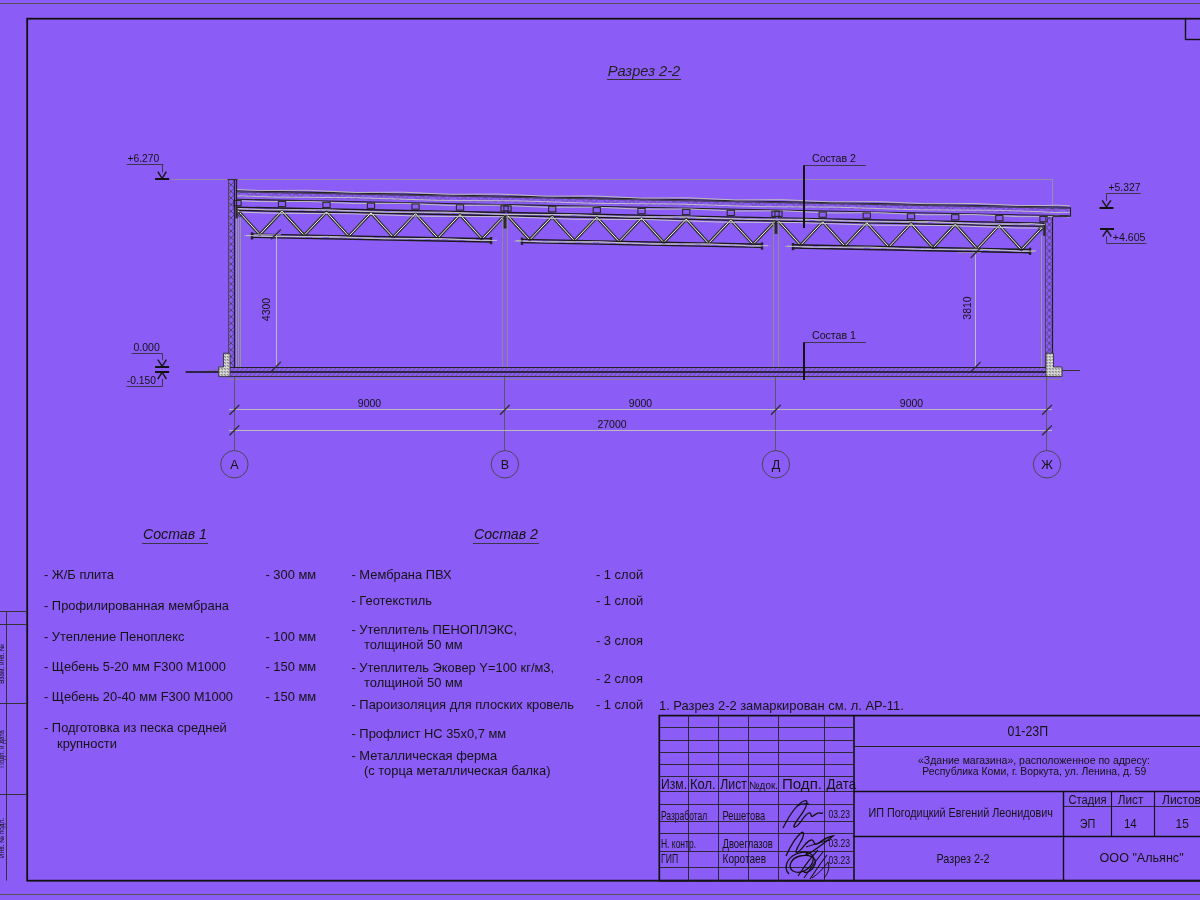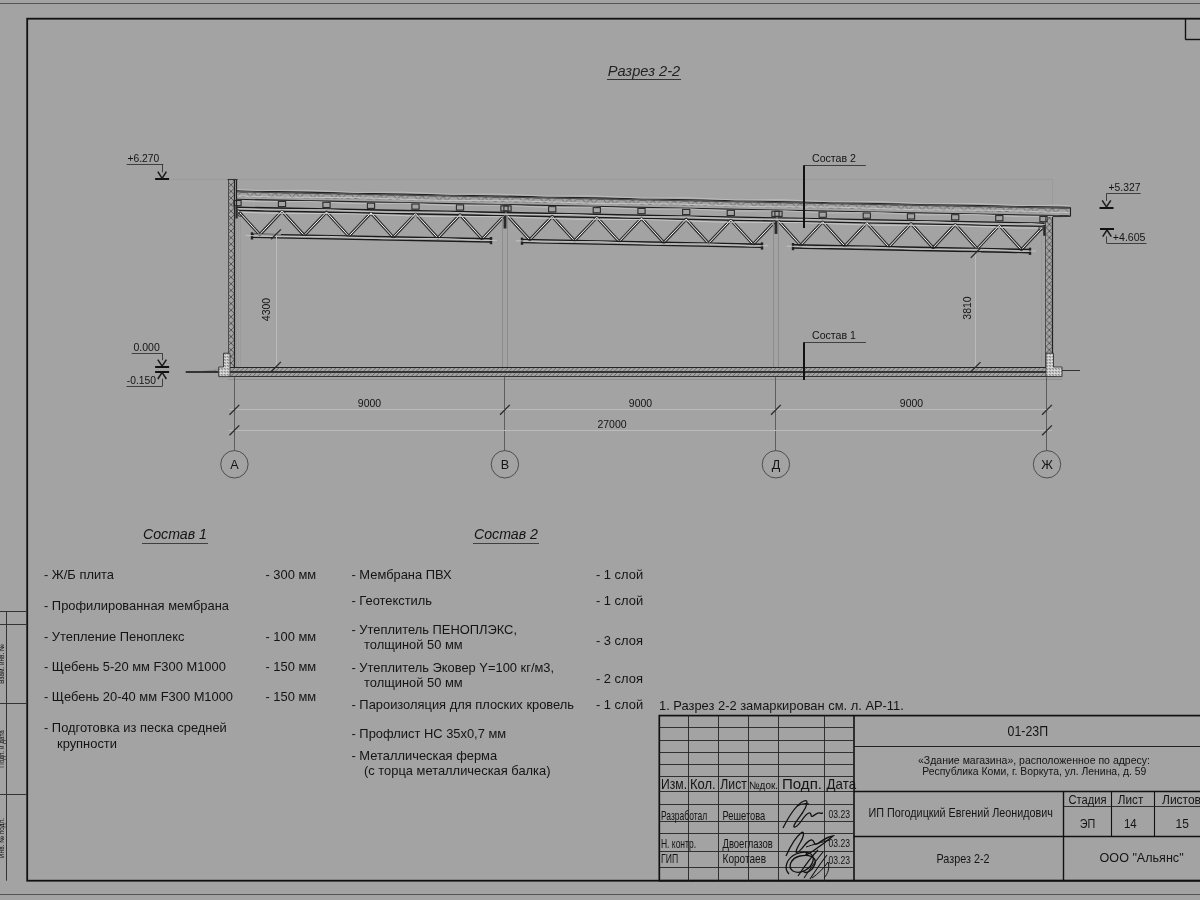--- a/index.html
+++ b/index.html
@@ -1,17 +1,17 @@
 <!DOCTYPE html>
 <html lang="ru"><head>
 <meta charset="utf-8">
 <title>Разрез 2-2</title>
 <style>
   html,body { margin:0; padding:0; background:#fff; }
-  .page { position:relative; width:1200px; height:900px; background:#a3a3a3;
+  .page { position:relative; width:1200px; height:900px; background:#8b5cf6;
           font-family:"Liberation Sans", sans-serif; overflow:hidden; }
 </style>
 </head>
 <body>
 
 <div class="page">
 <svg width="1200" height="900" viewBox="0 0 1200 900">
 
 <line x1="0.0" y1="3.5" x2="1200.0" y2="3.5" stroke="#555" stroke-width="1.0" stroke-linecap="butt"></line>
 

